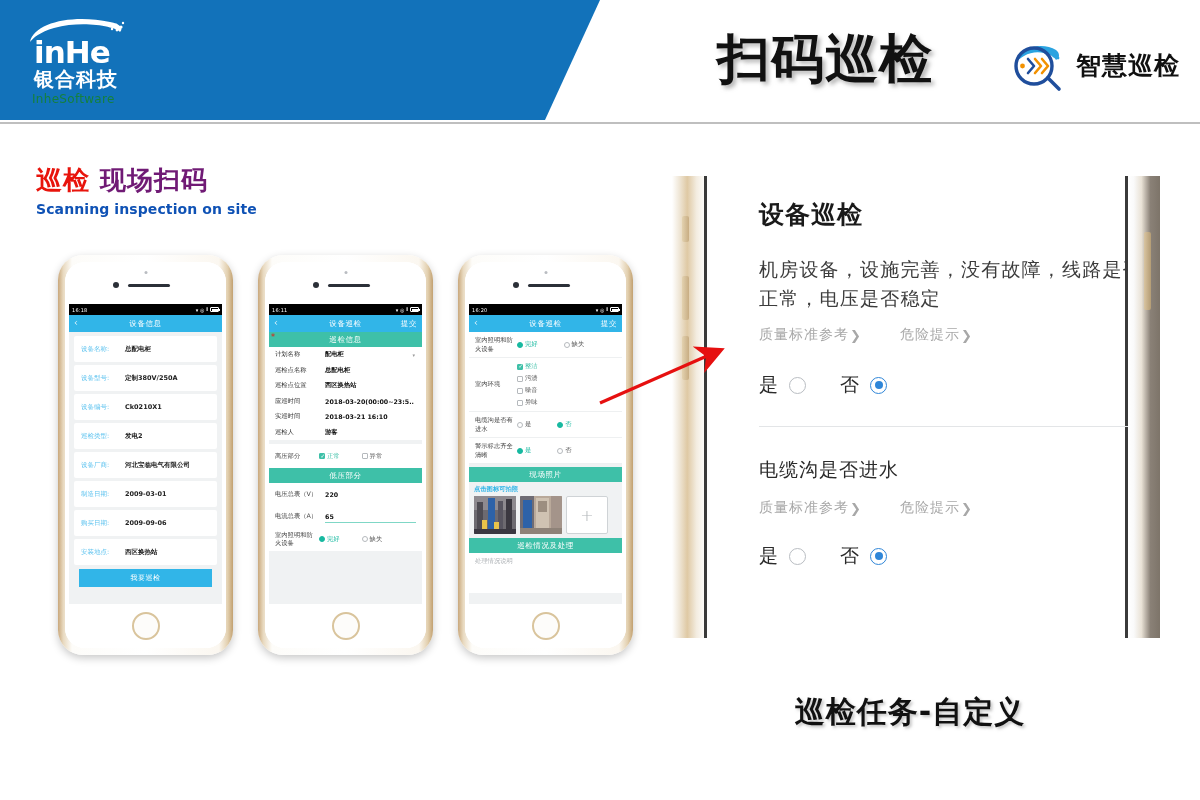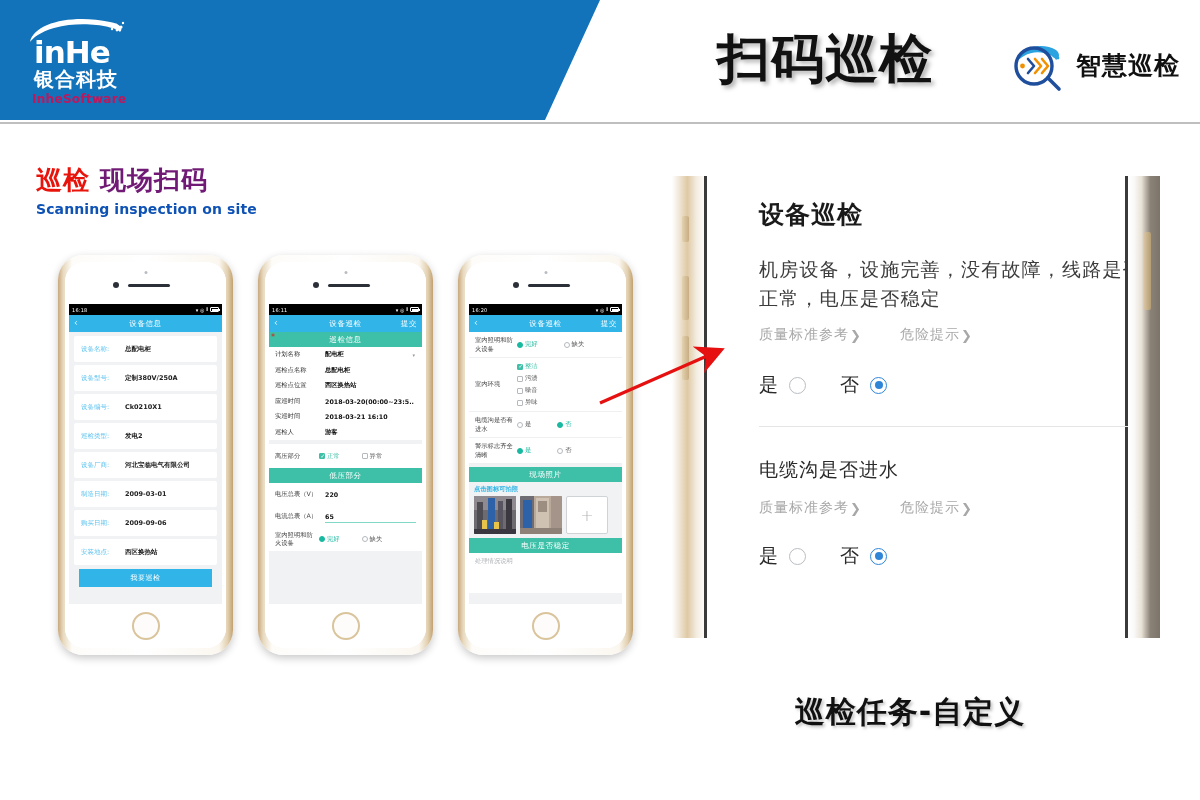--- a/index.html
+++ b/index.html
@@ -27,21 +27,21 @@
     position:absolute; left:14px; top:22px;
     font-size:31px; font-weight:bold; letter-spacing:-1px;
     font-family:"DejaVu Sans","Liberation Sans",sans-serif; color:#fff;
   }
   .logo-cn {
     position:absolute; left:14px; top:54px;
     font-size:20px; font-weight:bold; letter-spacing:1px; color:#fff;
   }
   .logo-en {
     position:absolute; left:12px; top:80px;
-    font-size:12px; letter-spacing:0.3px; color:#be185d;font-weight:bold;
+    font-size:12px; letter-spacing:0.3px; color:#15803d;
   }
   .header-title {
     position:absolute; left:142px; top:57px;
     font-size:40px; font-weight:bold; color:#fff; letter-spacing:2px;
     text-shadow: 2px 2px 3px rgba(0,0,0,.28);
     font-family:"DejaVu Sans","Liberation Sans",sans-serif;
   }
   .page-heading {
     position:absolute; left:675px; top:24px; width:300px;
     text-align:center;
@@ -594,21 +594,21 @@
               <rect x="16" y="2" width="13" height="34" fill="#cfc2b2"></rect>
               <rect x="18" y="5" width="9" height="11" fill="#9c8e80"></rect>
               <rect x="31" y="0" width="11" height="38" fill="#a4948a"></rect>
               <rect x="0" y="32" width="42" height="6" fill="#8e8278"></rect>
             </svg>
           </div>
           <div class="p3-add">+</div>
         </div>
 
         <div class="sec-head">
-          <span>电压是否稳定</span>
+          <span>巡检情况及处理</span>
         </div>
         <div class="p3-note">处理情况说明</div>
       </div>
       <div class="ph-bottom">
         <div class="ph-home"></div>
       </div>
     </div>
   </div>
 
   <div class="bigphone">

